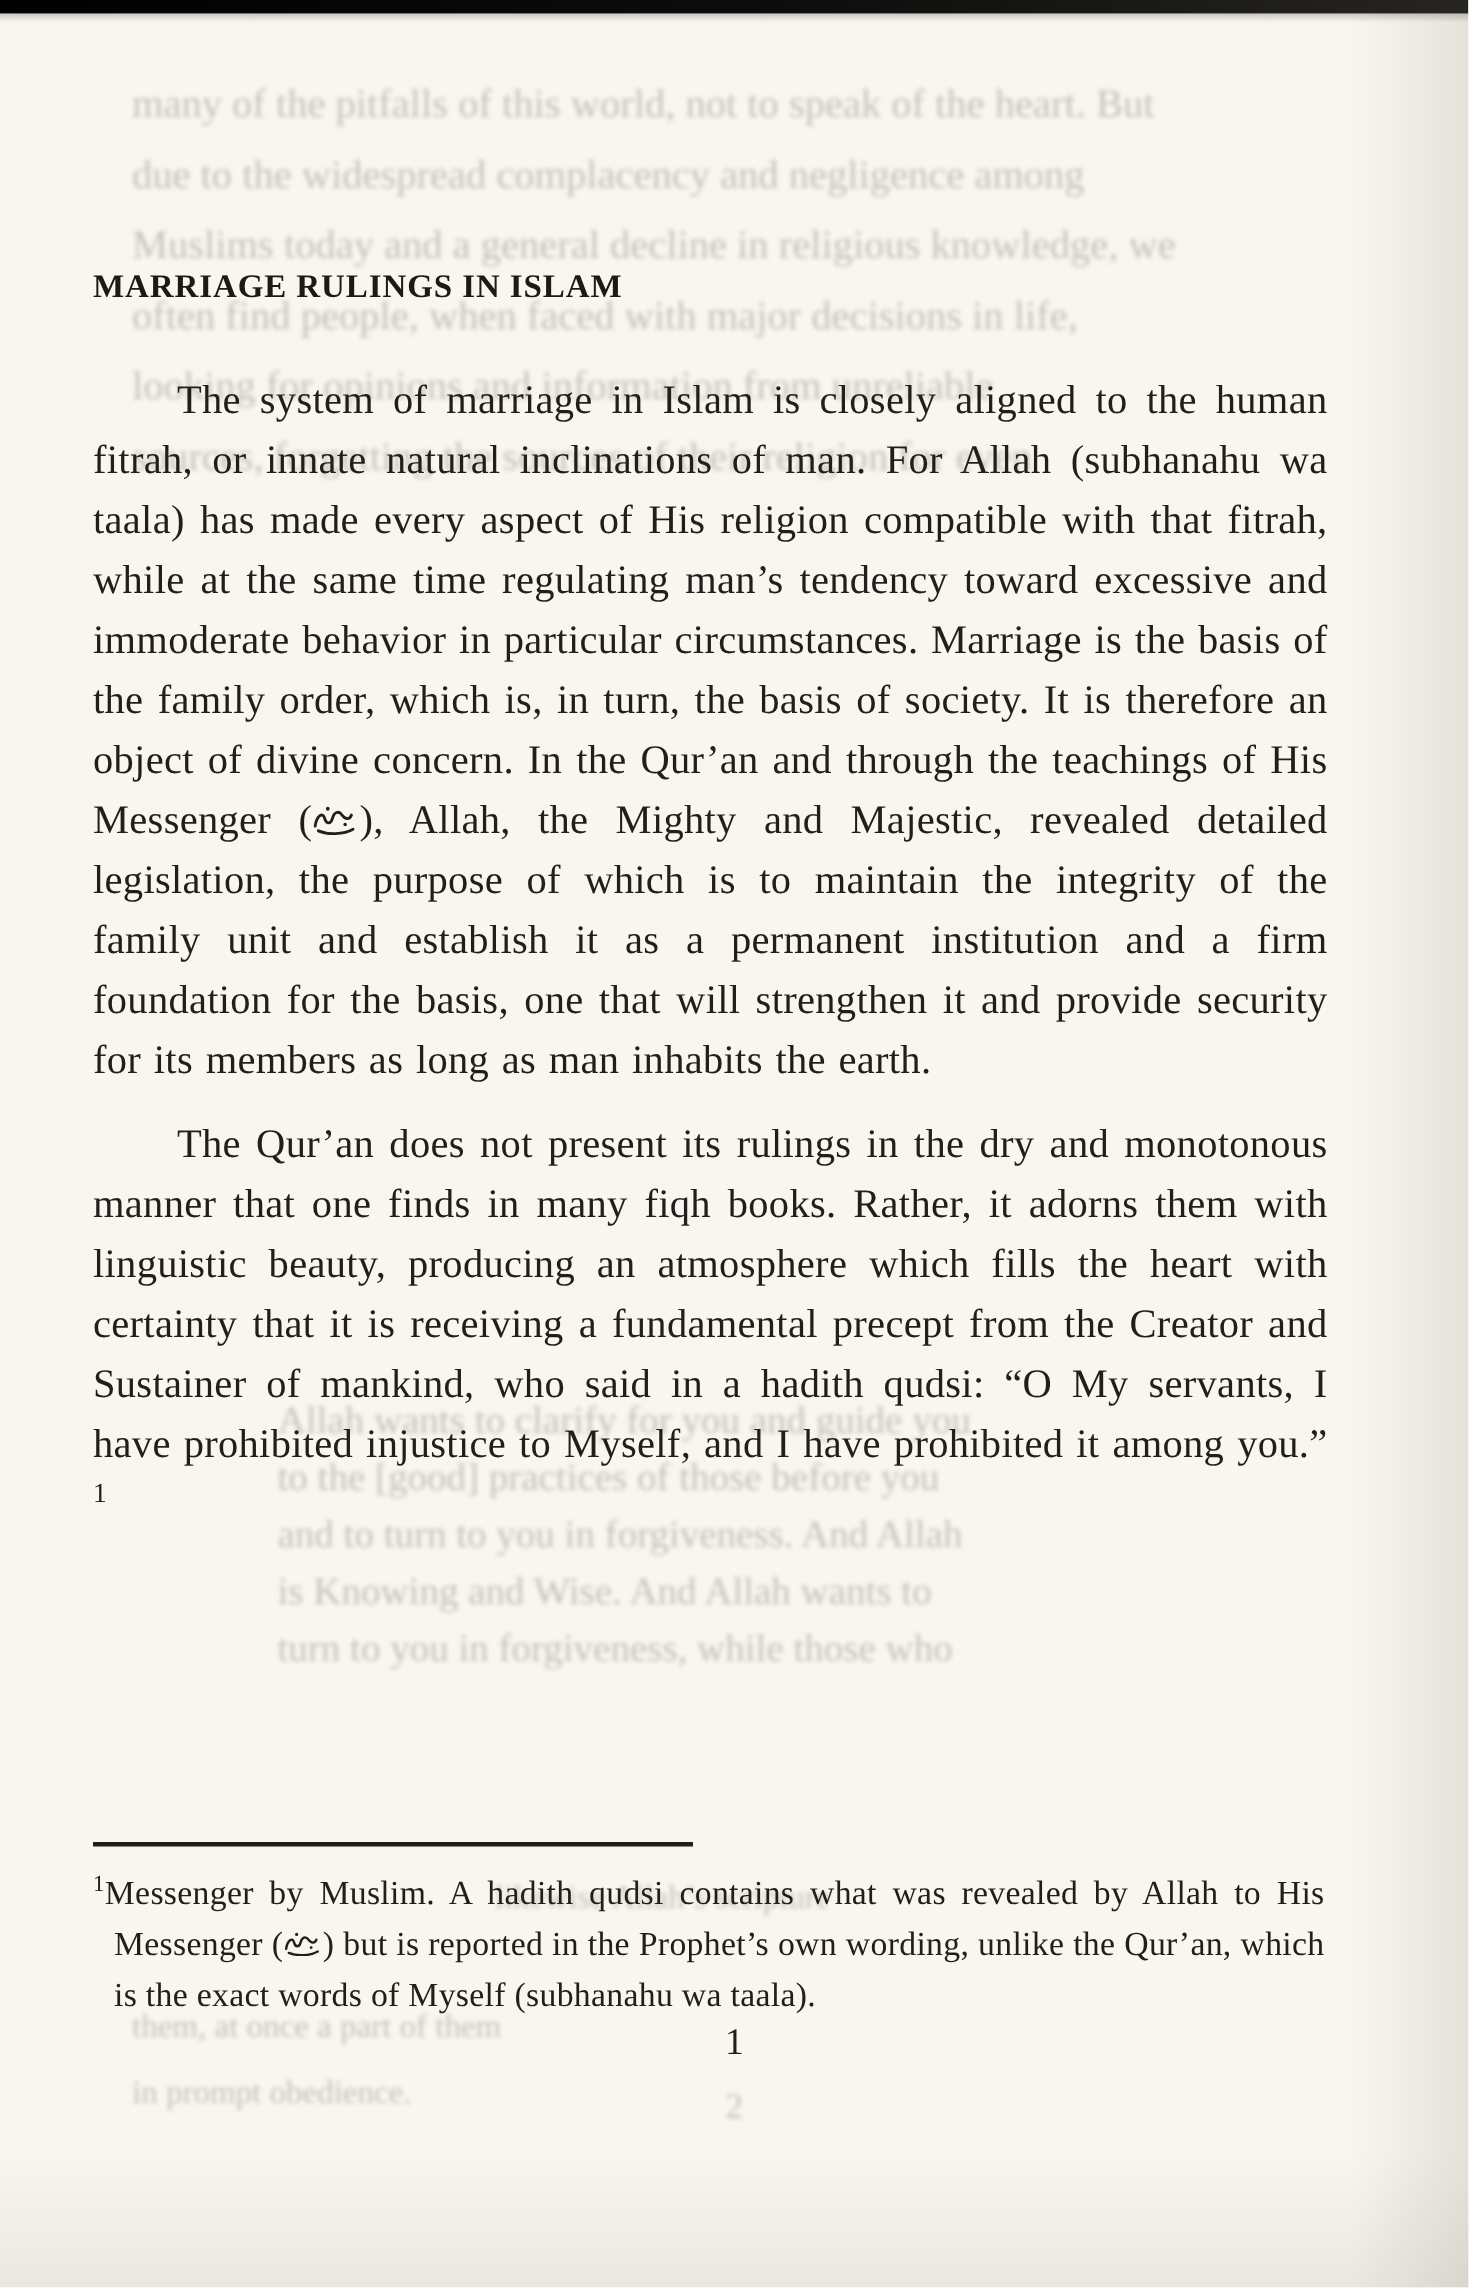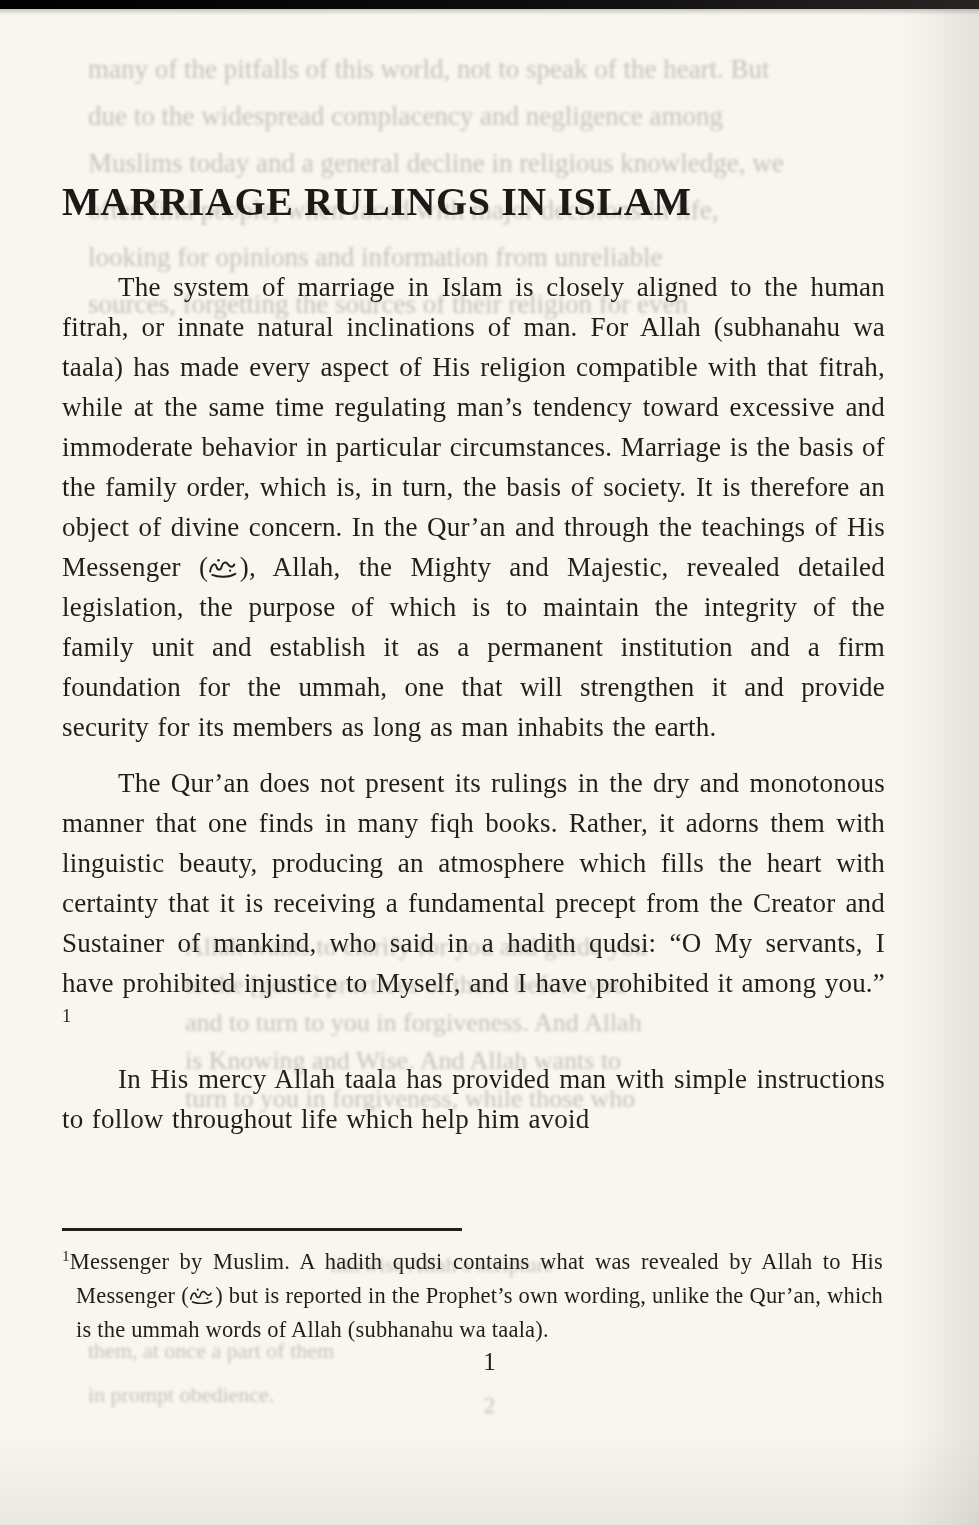--- a/index.html
+++ b/index.html
@@ -46,21 +46,21 @@
     filter: blur(1.4px);
     text-align: justify;
   }
   .content {
     position: relative;
     z-index: 2;
     padding: 178px 94px 0 62px;
   }
   .title {
     margin: 0;
-    font-size: 40px;
+    font-size: 22px;
     font-weight: bold;
     letter-spacing: 0.6px;
     color: #1c1a16;
   }
   .body-para {
     margin: 0;
     margin-top: 16px;
     font-size: 27px;
     line-height: 40px;
     text-align: justify;
@@ -154,32 +154,31 @@
 
   <div class="content">
     <h1 class="title">MARRIAGE RULINGS IN ISLAM</h1>
     <p class="body-para first"><span>The system of marriage in Islam is closely aligned to the human </span><span class="s-i">fitrah,</span><span> or innate natural inclinations of man.  For Allah (</span><span class="s-i">subhanahu wa taala</span><span>) has made every aspect of His religion compatible with that </span><span class="s-i">fitrah,</span><span> while at the same time regulating man’s tendency toward excessive and immoderate behavior in particular circumstances.  Marriage is the basis of the family order, which is, in turn, the basis of society.  It is therefore an object of divine concern.  In the Qur’an and through the teachings of His Messenger (</span><span class="s-pbuh"><svg viewBox="0 0 30 20" aria-hidden="true">
             <g fill="none" stroke="currentColor" stroke-width="1.8" stroke-linecap="round">
               <path d="M2 14 C3 7 7 5 8 9 C9 13 12 13 13 9 C14 5 17 4 19 7 C21 10 24 10 25 7"></path>
               <path d="M4 17 C10 19.5 20 19.5 26 16"></path>
             </g>
             <circle cx="10" cy="3" r="1.2" fill="currentColor"></circle>
             <circle cx="21" cy="13" r="1.1" fill="currentColor"></circle>
-          </svg></span><span>), Allah, the Mighty and Majestic, revealed detailed legislation, the purpose of which is to maintain the integrity of the family unit and establish it as a permanent institution and a firm foundation for the </span><span class="s-i">ummah,</span><span> one that will strengthen it and provide security for its members as long as man inhabits the earth.</span></p>
+          </svg></span><span>), Allah, the Mighty and Majestic, revealed detailed legislation, the purpose of which is to maintain the integrity of the family unit and establish it as a permanent institution and a firm foundation for the </span><span class="s-i">basis,</span><span> one that will strengthen it and provide security for its members as long as man inhabits the earth.</span></p>
     <p class="body-para"><span>The Qur’an does not present its rulings in the dry and monotonous manner that one finds in many </span><span class="s-i">fiqh</span><span> books.  Rather, it adorns them with linguistic beauty, producing an atmosphere which fills the heart with certainty that it is receiving a fundamental precept from the Creator and Sustainer of mankind, who said in a </span><span class="s-i">hadith qudsi</span><span>:  </span><span class="s-i">“O My servants, I have prohibited injustice to Myself, and I have prohibited it among you.”</span><span> </span><span class="s-sup">1</span></p>
-    <p class="body-para"><span>In His mercy Allah </span><span class="s-i">taala</span><span> has provided man with simple instructions to follow throughout life which help him avoid</span></p>
   </div>
 
   <div class="footnote-block">
     <div class="footnote-rule"></div>
     <p class="footnote"><span class="s-sup">1</span><span>Messenger by Muslim.  A </span><span class="s-i">hadith qudsi</span><span> contains what was revealed by Allah to His Messenger (</span><span class="s-pbuh"><svg viewBox="0 0 30 20" aria-hidden="true">
             <g fill="none" stroke="currentColor" stroke-width="1.8" stroke-linecap="round">
               <path d="M2 14 C3 7 7 5 8 9 C9 13 12 13 13 9 C14 5 17 4 19 7 C21 10 24 10 25 7"></path>
               <path d="M4 17 C10 19.5 20 19.5 26 16"></path>
             </g>
             <circle cx="10" cy="3" r="1.2" fill="currentColor"></circle>
             <circle cx="21" cy="13" r="1.1" fill="currentColor"></circle>
-          </svg></span><span>) but is reported in the Prophet’s own wording, unlike the Qur’an, which is the ummah words of Allah (</span><span class="s-i">subhanahu wa taala</span><span>).</span></p>
+          </svg></span><span>) but is reported in the Prophet’s own wording, unlike the Qur’an, which is the exact words of Myself (</span><span class="s-i">subhanahu wa taala</span><span>).</span></p>
   </div>
 
   <div class="page-number">1</div>
 
 </div>
 
 </body></html>

